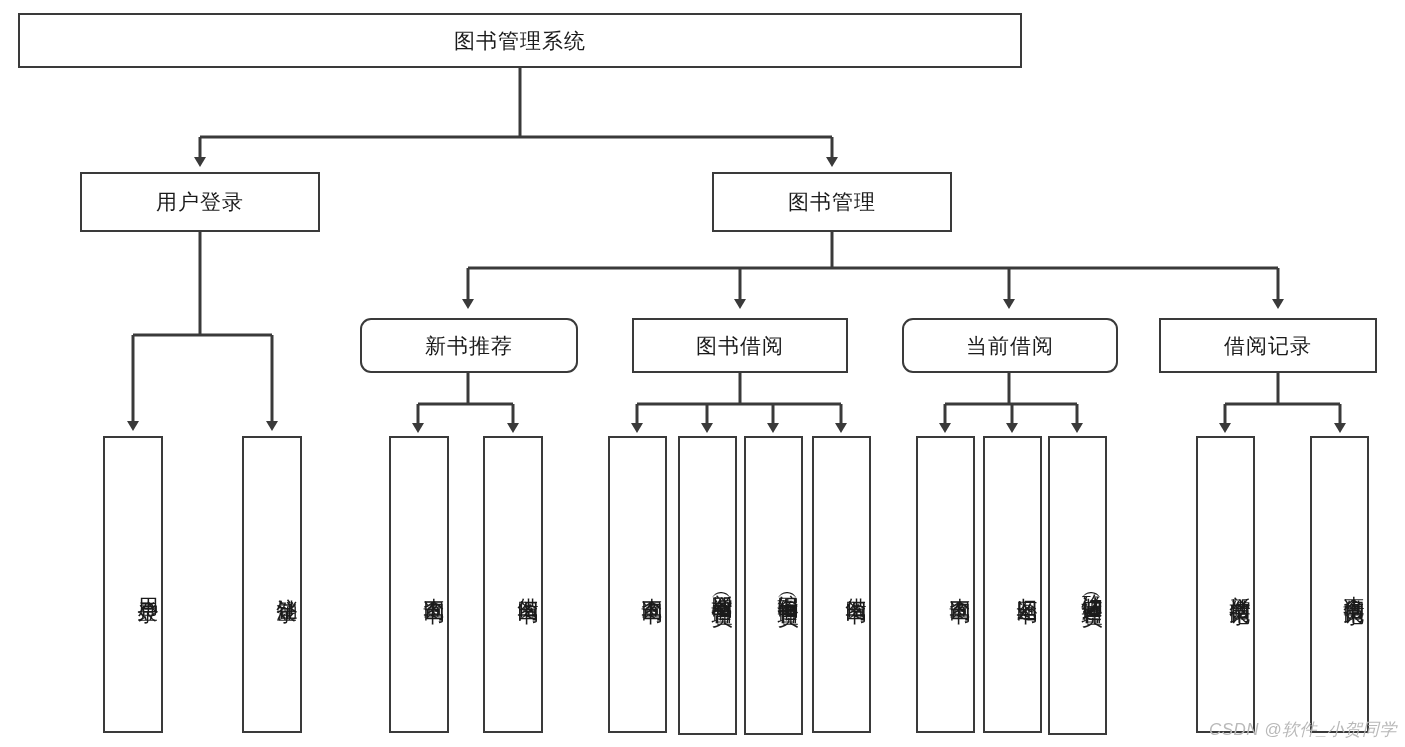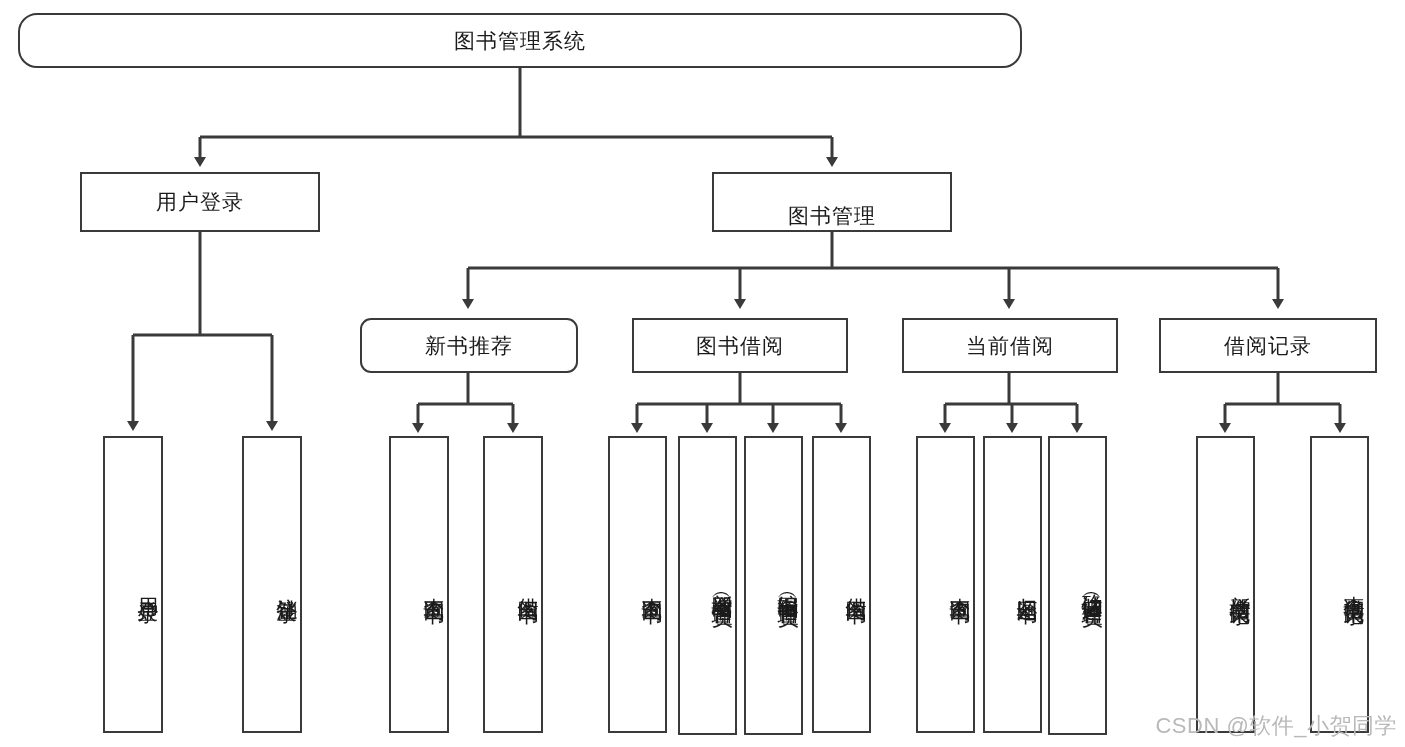--- a/index.html
+++ b/index.html
@@ -52,25 +52,26 @@
   .node.vert .label {
     writing-mode: vertical-rl;
     text-orientation: upright;
     display: block;
     text-align: center;
   }
   .watermark {
     position: absolute;
     right: 8px;
     bottom: 6px;
-    font-size: 22px;
+    font-size: 17px;
     color: #b9b9b9;
     letter-spacing: 0.5px;
     z-index: 3;
     white-space: nowrap;
+    font-style: italic;
   }
 </style>
 </head>
 <body>
 
 <div id="canvas">
 
   <svg id="edges" viewBox="0 0 1405 747" xmlns="http://www.w3.org/2000/svg">
     <defs>
       <marker id="arrow" markerWidth="10" markerHeight="12" refX="1" refY="6" orient="auto" markerUnits="userSpaceOnUse">
@@ -114,38 +115,38 @@
       <path d="M1012,404 L1012,424" marker-end="url(#arrow)"></path>
       <path d="M1077,404 L1077,424" marker-end="url(#arrow)"></path>
 
       <path d="M1278,373 L1278,404"></path>
       <path d="M1225,404 L1340,404"></path>
       <path d="M1225,404 L1225,424" marker-end="url(#arrow)"></path>
       <path d="M1340,404 L1340,424" marker-end="url(#arrow)"></path>
     </g>
   </svg>
 
-  <div class="node horiz" style="left:18px; top:13px; width:1004px; height:55px;border-radius:19px;">
+  <div class="node horiz" style="left:18px; top:13px; width:1004px; height:55px;">
     <span class="label">图书管理系统</span>
   </div>
 
   <div class="node horiz" style="left:80px; top:172px; width:240px; height:60px;">
     <span class="label">用户登录</span>
   </div>
-  <div class="node horiz" style="left:712px; top:172px; width:240px; height:60px;align-items:flex-end;">
+  <div class="node horiz" style="left:712px; top:172px; width:240px; height:60px;">
     <span class="label">图书管理</span>
   </div>
 
   <div class="node horiz" style="left:360px; top:318px; width:218px; height:55px;border-radius:11px;">
     <span class="label">新书推荐</span>
   </div>
   <div class="node horiz" style="left:632px; top:318px; width:216px; height:55px;justify-content:center;">
     <span class="label">图书借阅</span>
   </div>
-  <div class="node horiz" style="left:902px; top:318px; width:216px; height:55px;">
+  <div class="node horiz" style="left:902px; top:318px; width:216px; height:55px;border-radius:11px;">
     <span class="label">当前借阅</span>
   </div>
   <div class="node horiz" style="left:1159px; top:318px; width:218px; height:55px;">
     <span class="label">借阅记录</span>
   </div>
 
   <div class="node vert" style="left:103px; top:436px; width:60px; height:297px;">
     <span class="label">用户登录</span>
   </div>
   <div class="node vert" style="left:242px; top:436px; width:60px; height:297px;">

